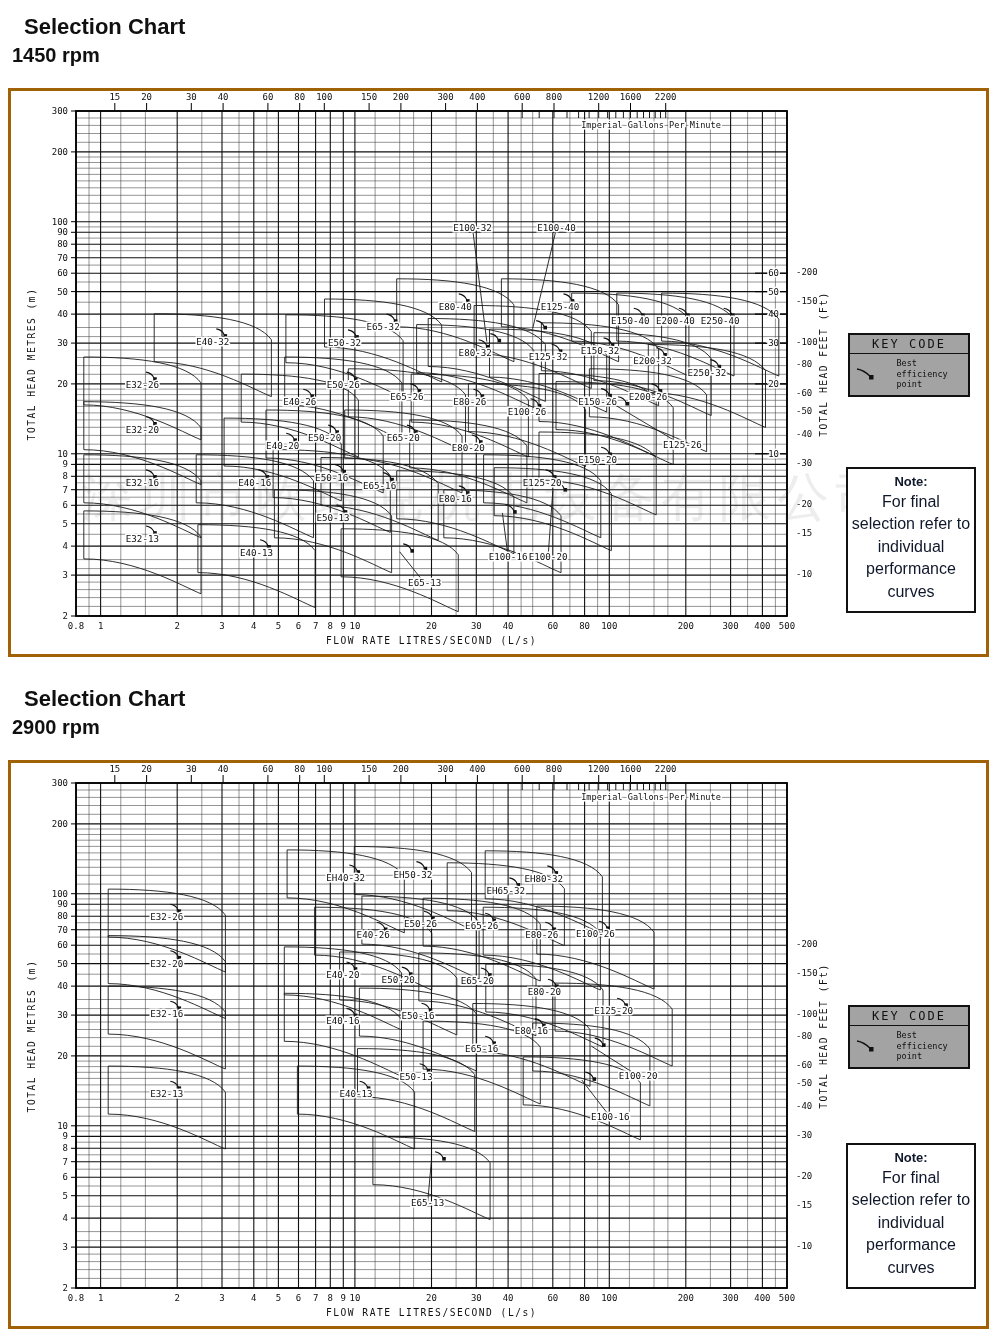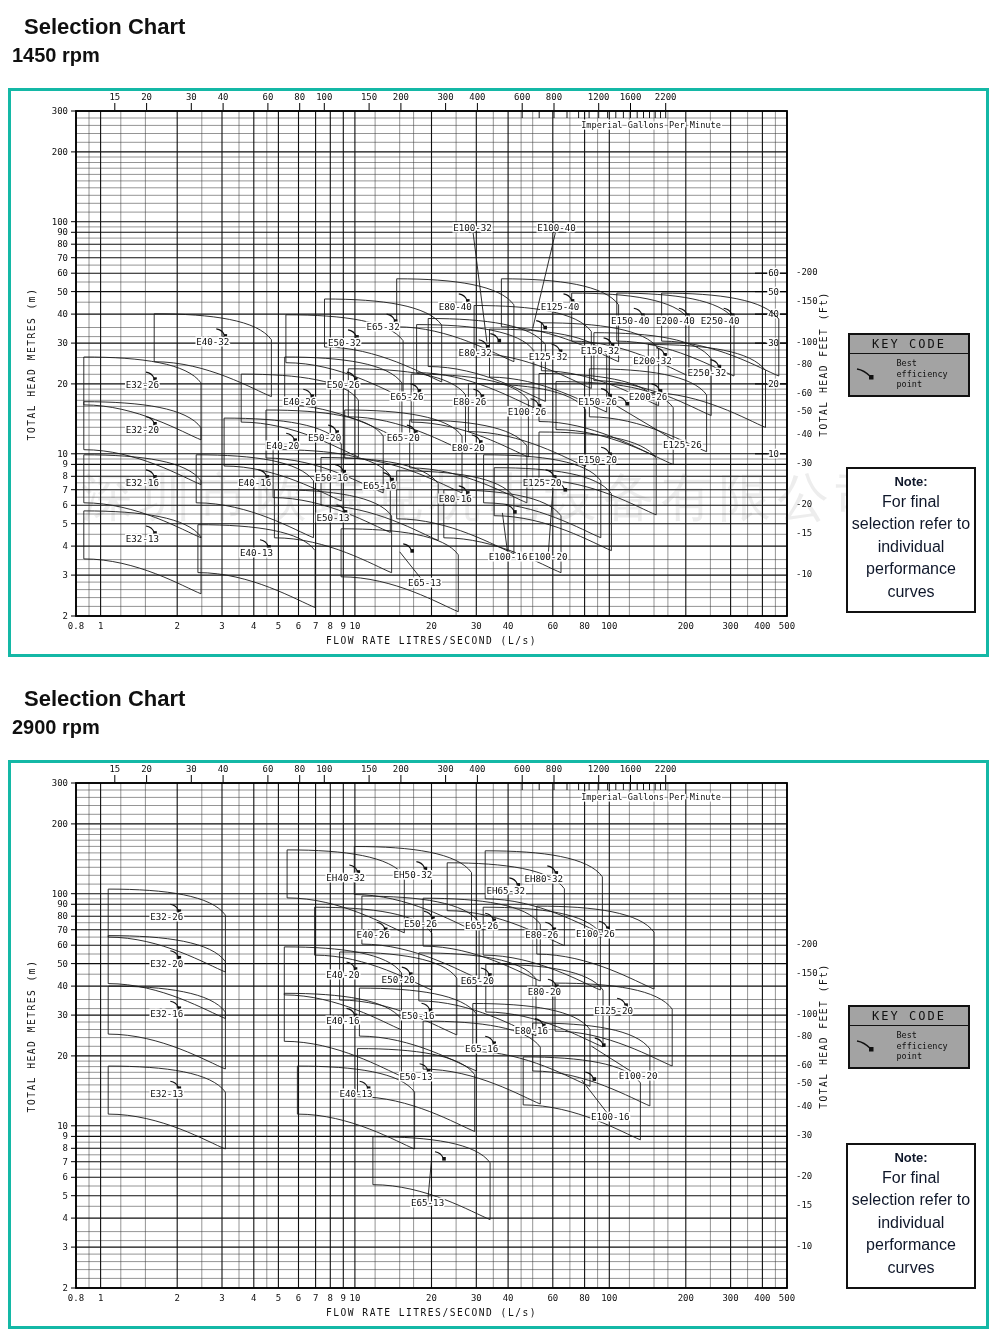--- a/index.html
+++ b/index.html
@@ -1,21 +1,21 @@
 <!DOCTYPE html>
 <html><head>
 <meta charset="utf-8">
 <style>
   html,body{margin:0;padding:0;background:#fff;}
   .page{position:relative;width:1000px;height:1343px;background:#fff;
         font-family:"Liberation Sans",sans-serif;overflow:hidden;}
   .hdr-title{position:absolute;left:12px;font-weight:bold;font-size:22px;color:#101010;
              font-family:"Liberation Sans",sans-serif;margin-left:12px;}
   .hdr-sub{position:absolute;left:12px;font-weight:bold;font-size:20px;color:#101010;text-align:center;}
-  .chart-panel{position:absolute;left:8px;width:975px;height:563px;border:3px solid #14b8a6;background:#fff;}
+  .chart-panel{position:absolute;left:8px;width:975px;height:563px;border:3px solid #a16207;background:#fff;}
   .chart-svg{position:absolute;left:0;top:0;}
   .keycode{position:absolute;left:837px;top:242px;width:118px;border:2px solid #111;background:#a3a3a3;}
   .kc-title{border-bottom:1.5px solid #111;text-align:center;
             font-family:"DejaVu Sans Mono",monospace;font-size:12px;letter-spacing:2px;
             padding:2px 0;color:#111;}
   .kc-row{display:flex;align-items:center;padding:4px 3px 5px 4px;gap:21px;}
   .kc-text{font-family:"DejaVu Sans Mono",monospace;font-size:8.5px;line-height:1.25;color:#111;}
   .notebox{position:absolute;left:835px;top:376px;width:122px;border:2px solid #111;background:#fff;
            text-align:center;padding:5px 2px 8px 2px;color:#0f172a;}
   .note-title{font-weight:bold;font-size:13px;margin-bottom:2px;}

